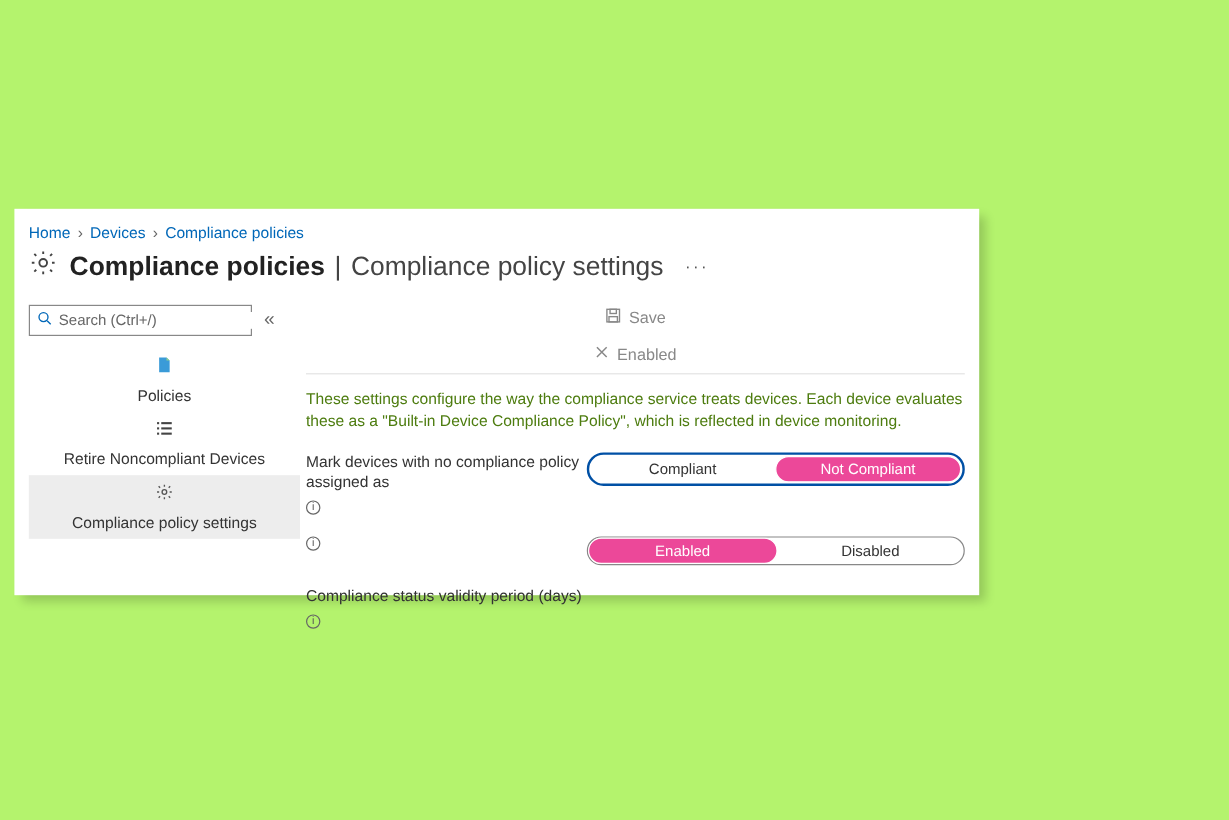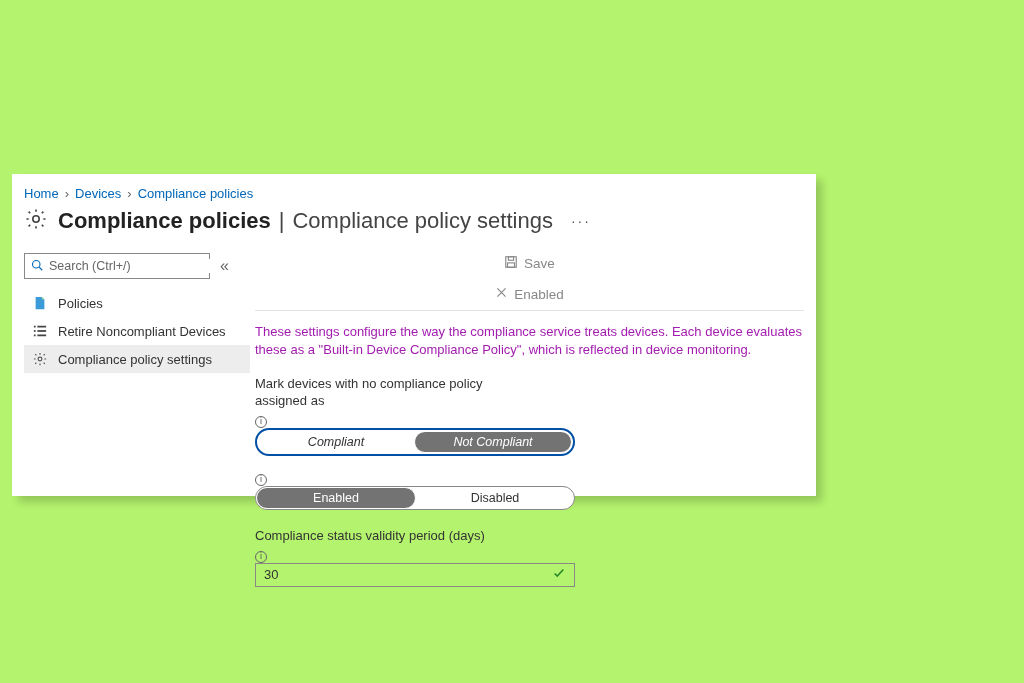--- a/index.html
+++ b/index.html
@@ -90,20 +90,21 @@
   .search input::placeholder { color: #666; }
   .collapse-chevrons { color: #666; cursor: pointer; }
   .nav-item {
     display: flex;
     align-items: center;
     gap: 10px;
     padding: 6px 8px;
     font-size: 13px;
     color: #333;
     cursor: pointer;
+    flex-direction: column;
   }
   .nav-item.selected {
     background: #ededed;
   }
   .nav-icon { width: 16px; height: 16px; display: inline-flex; align-items:center; justify-content:center; }
   .main {
     flex: 1;
     min-width: 0;
   }
   .toolbar {
@@ -113,30 +114,29 @@
     padding: 2px 0 8px 0;
     border-bottom: 1px solid #e3e3e3;
     margin-bottom: 12px;
     color: #888;
     font-size: 13.5px;
     flex-direction: column;
   }
   .tbtn { display: inline-flex; align-items: center; gap: 6px; cursor: pointer; color: #888;}
   .desc {
     font-size: 13px;
-    color: #a21caf;
+    color: #4d7c0f;
     line-height: 1.35;
     margin-bottom: 18px;
     max-width: 720px;
   }
   .form-row {
     display: flex;
     align-items: flex-start;
     margin-bottom: 18px;
-    flex-direction: column;
   }
   .form-label {
     width: 238px;
     font-size: 13px;
     color: #333;
     display: flex;
     align-items: center;
     gap: 6px;
     flex-wrap: wrap;
     line-height: 1.3;
@@ -158,34 +158,33 @@
     border-radius: 14px;
     overflow: hidden;
     height: 24px;
     background: #fff;
   }
   .segmented.selected-outer {
     border: 2px solid #0050a5;
     padding: 1px;
     height: 28px;
     border-radius: 16px;
-    font-style: italic;
   }
   .seg-opt {
     flex: 1;
     display: flex;
     align-items: center;
     justify-content: center;
     font-size: 12.5px;
     color: #333;
     cursor: pointer;
     border-radius: 12px;
   }
   .seg-opt.active {
-    background: #737373;
+    background: #ec4899;
     color: #fff;
     border: 1px solid #fff;
   }
   .text-input {
     width: 320px;
     height: 24px;
     border: 1px solid #888;
     display: flex;
     align-items: center;
     padding: 0 8px;
@@ -320,25 +319,17 @@
           <div class="seg-opt active">Enabled</div>
           <div class="seg-opt">Disabled</div>
         </div>
       </div>
 
       <div class="form-row">
         <div class="form-label">
           <span>Compliance status validity period (days)</span>
           <span class="info">i</span>
         </div>
-        <div class="text-input">
-          <span>30</span>
-          <span class="check">
-            <svg width="14" height="14" viewBox="0 0 16 16" fill="none" stroke="#2a8a2a" stroke-width="1.8">
-                <path d="M3 8.5l3 3L13 4"></path>
-              </svg>
-          </span>
-        </div>
       </div>
 
     </div>
   </div>
 </div>
 
 </body></html>

